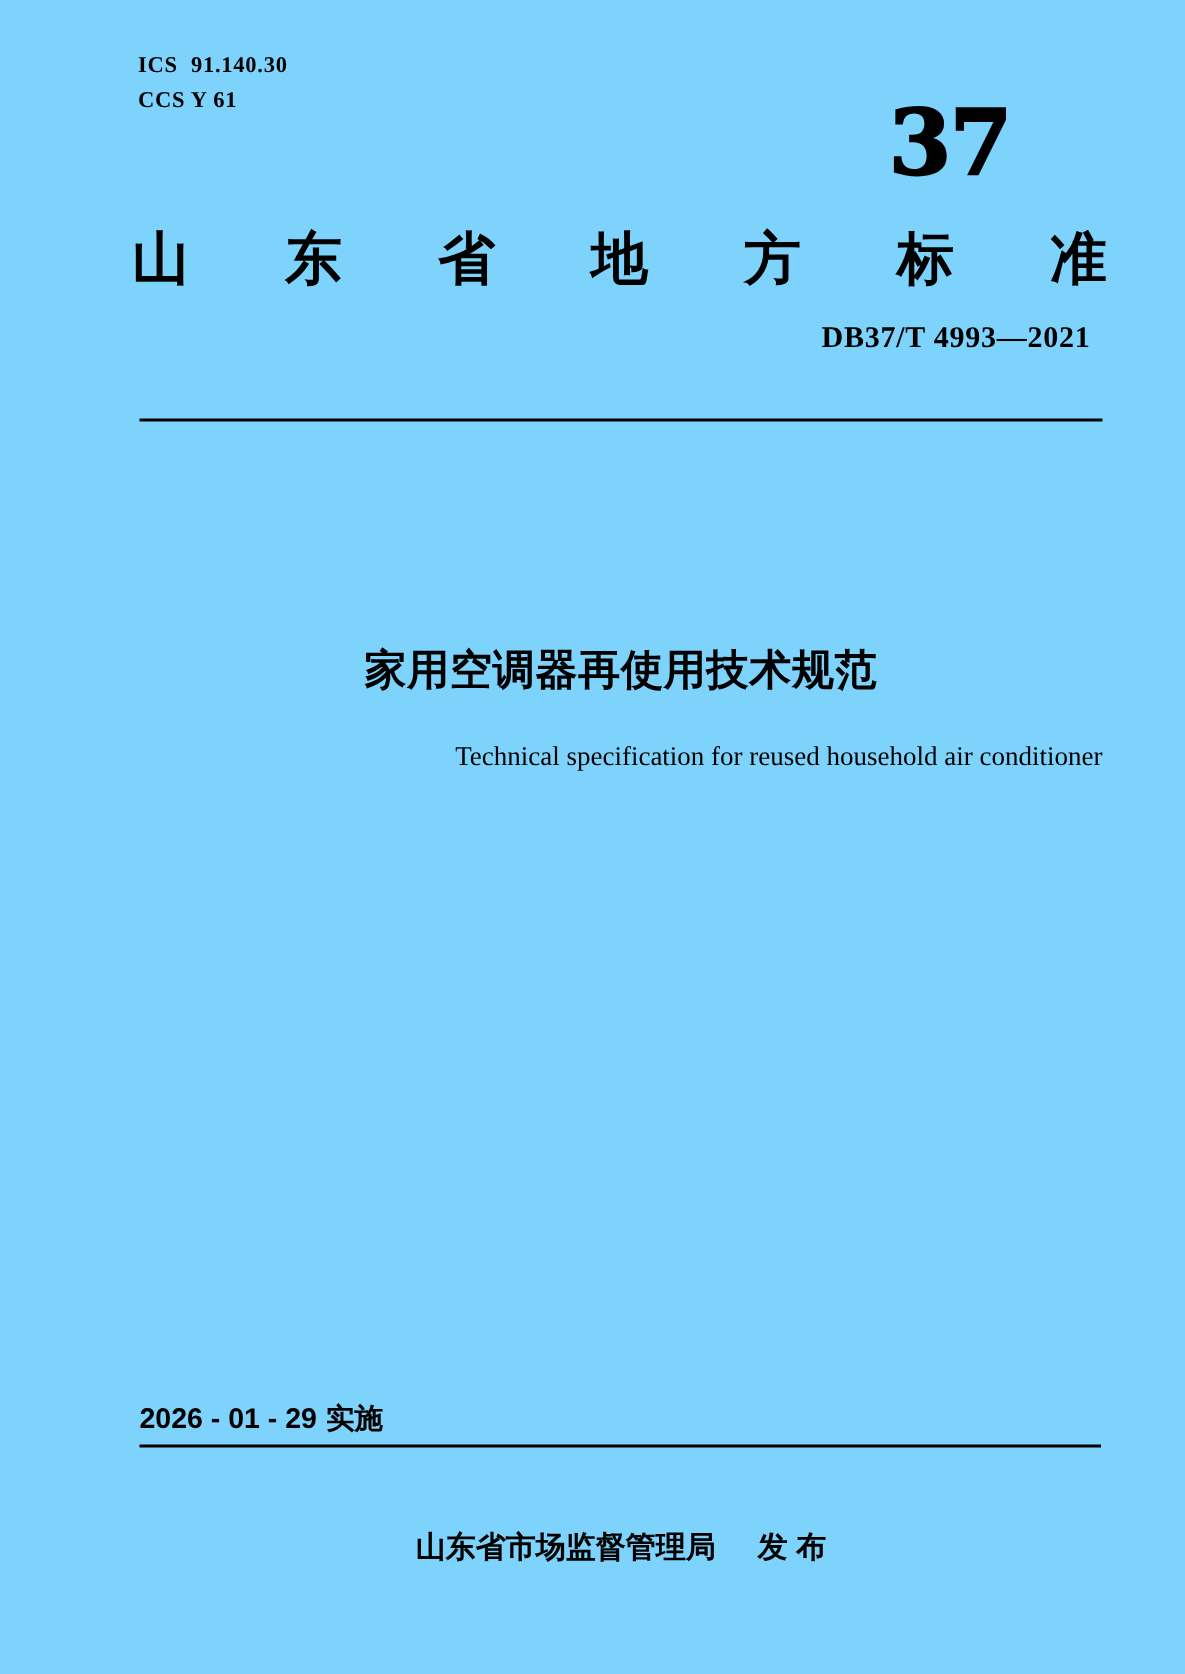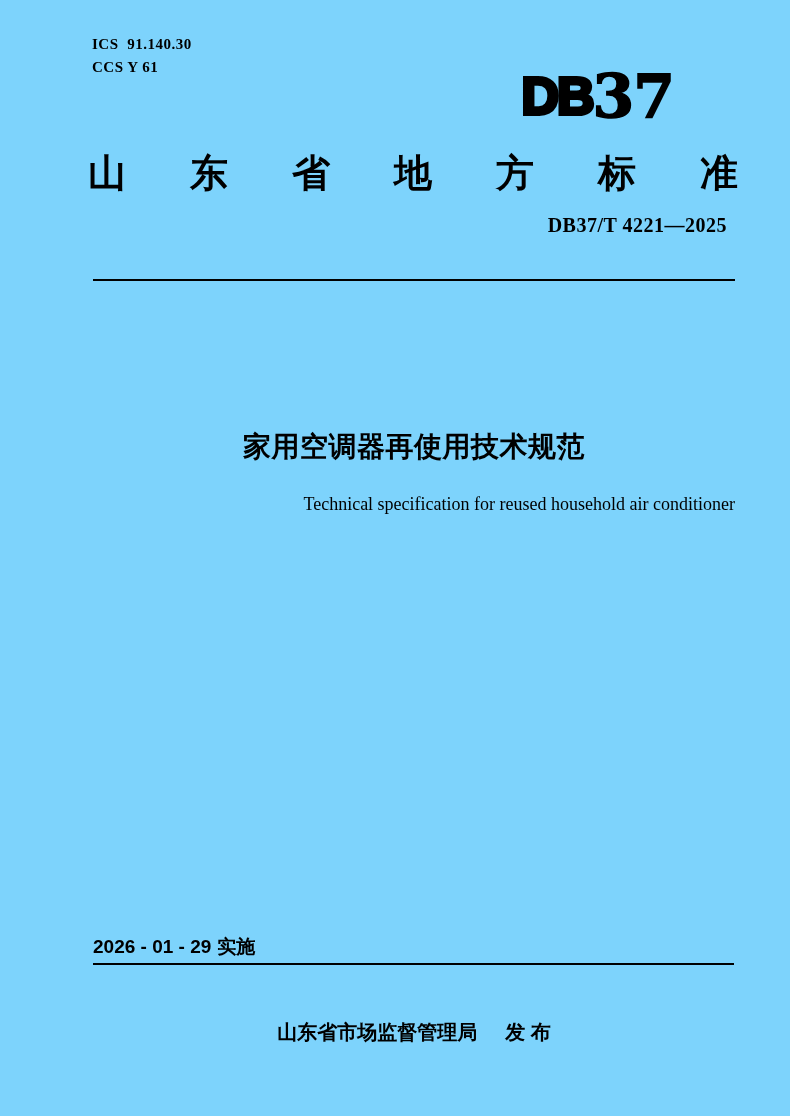--- a/index.html
+++ b/index.html
@@ -160,35 +160,34 @@
       <span class="lbl">ICS</span>
       <span class="val">91.140.30</span>
     </div>
     <div class="ics-line">
       <span class="lbl">CCS</span>
       <span class="val">Y 61</span>
     </div>
   </div>
 
   <div class="logo">
-    <span class="logo-db">DB</span>
     <span class="logo-num">37</span>
   </div>
 
   <div class="standard-type">
       <span>山</span>
       <span>东</span>
       <span>省</span>
       <span>地</span>
       <span>方</span>
       <span>标</span>
       <span>准</span>
     </div>
 
-  <div class="standard-number">DB37/T 4221—2025</div>
+  <div class="standard-number">DB37/T 4993—2021</div>
 
   <div class="rule rule-top"></div>
 
   <div class="title-zh">家用空调器再使用技术规范</div>
 
   <div class="title-en">Technical specification for reused household air conditioner</div>
 
   <div class="dates-row">
     <div class="date-group">
       <span>2026 - 01 - 29</span>

